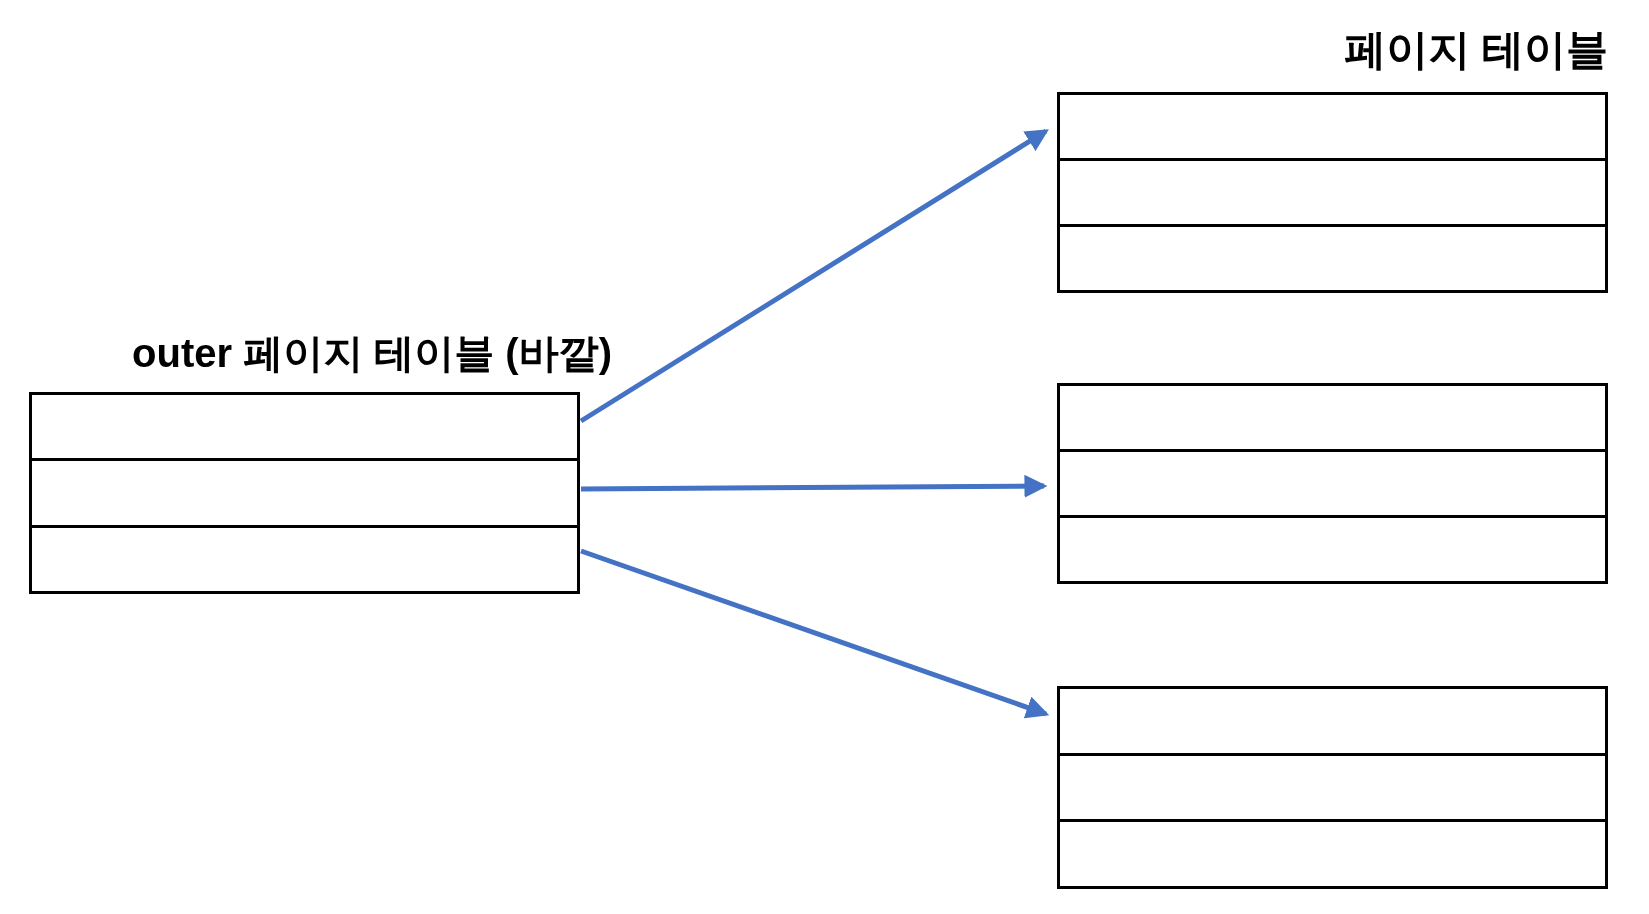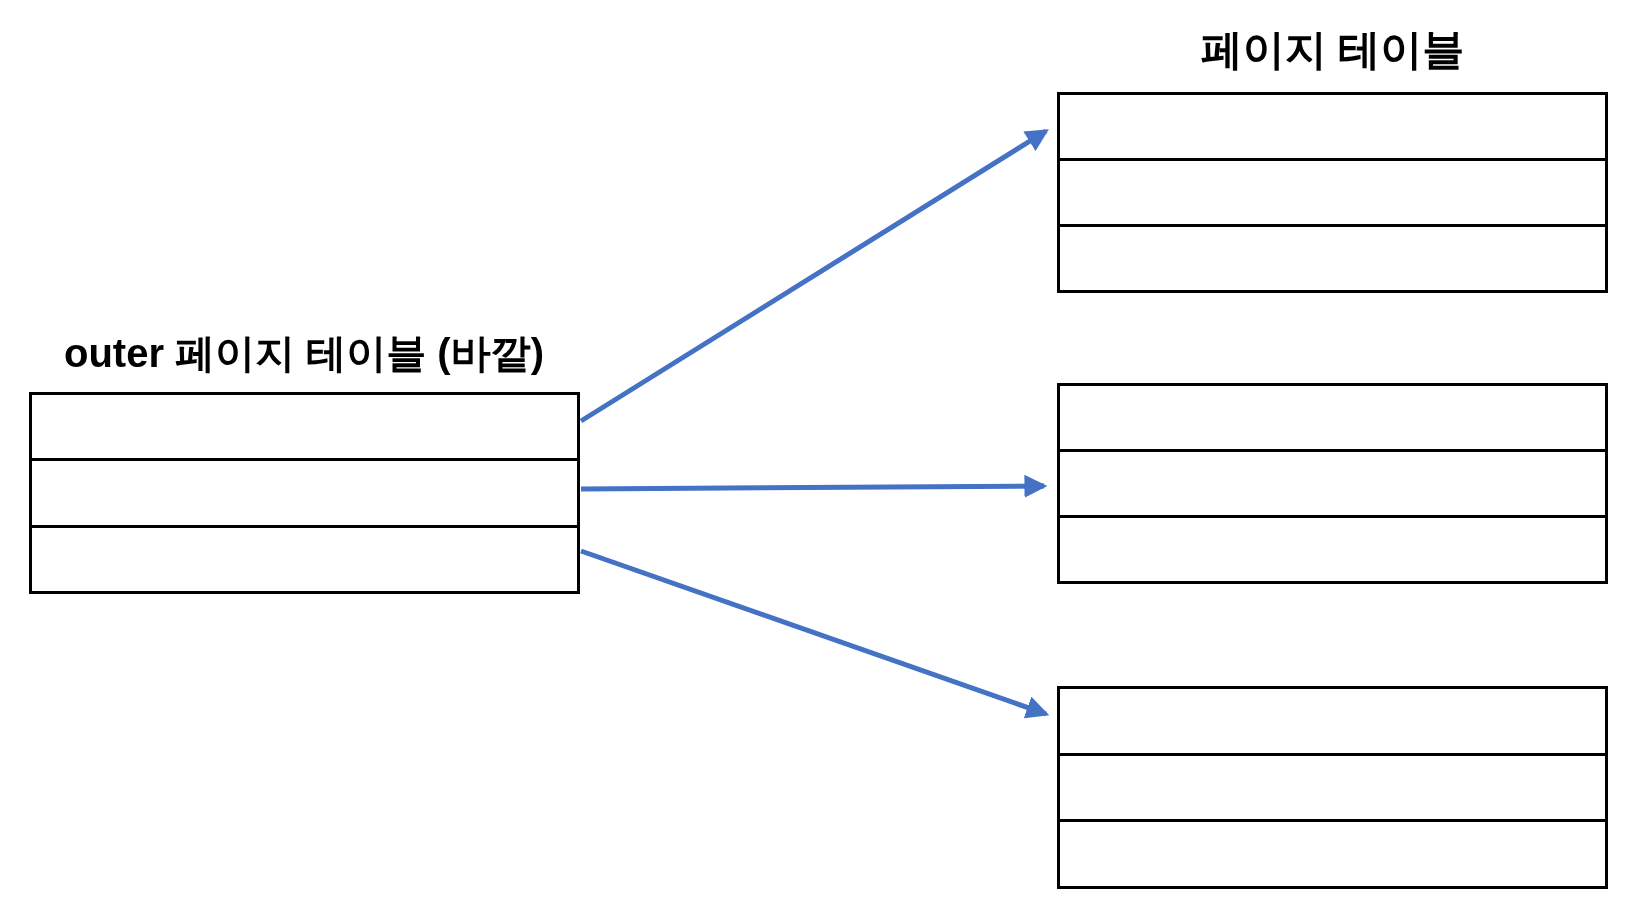--- a/index.html
+++ b/index.html
@@ -12,26 +12,26 @@
     width: 1649px;
     height: 914px;
     background: #ffffff;
     font-family: "Liberation Sans", "DejaVu Sans", sans-serif;
     overflow: hidden;
   }
   .label {
     position: absolute;
     color: #000000;
     font-weight: 700;
-    text-align: center;
+    text-align: right;
     white-space: nowrap;
     line-height: 1.15;
   }
   .outer-label {
-    left: 4px;
+    left: 12px;
     top: 330px;
     width: 600px;
     font-size: 40px;
   }
   .page-title {
     left: 1057px;
     top: 26px;
     width: 551px;
     font-size: 42px;
   }

